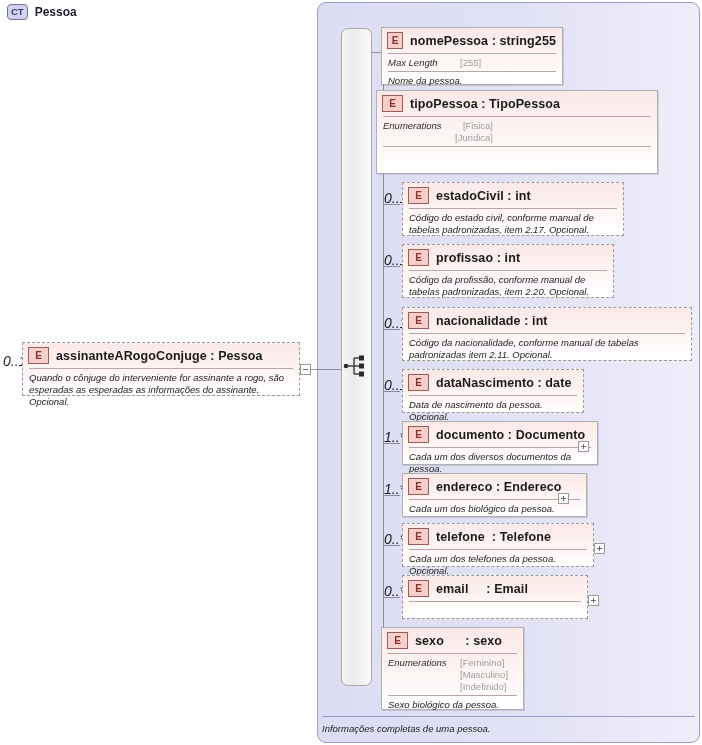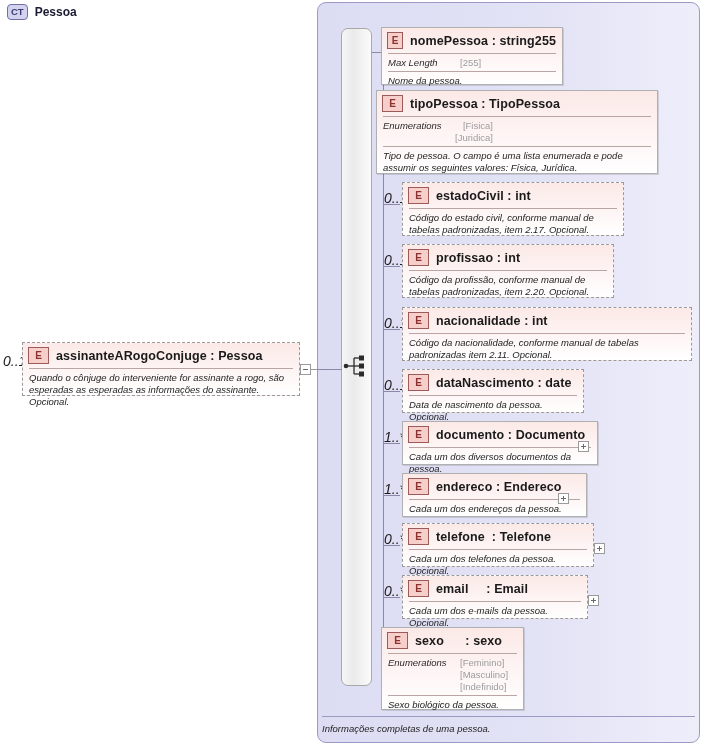--- a/index.html
+++ b/index.html
@@ -221,21 +221,20 @@
       <span class="ebadge">E</span>
       <span class="ename">tipoPessoa : TipoPessoa</span>
     </div>
     <div class="sep"></div>
     <div class="facets">
       <span class="flabel">Enumerations</span>
       <span class="fvals" style="white-space:pre;text-align:right;">[Fisica]
 [Juridica]</span>
     </div>
     <div class="sep"></div>
-    <div class="doc">Tipo de pessoa. O campo é uma lista enumerada e pode assumir os seguintes valores: Física, Jurídica.</div>
   </div>
 
   <div class="occ" style="left:384px;top:190px;">0..1</div>
   <div class="node optional" style="left:402px;top:182px;width:222px;height:54px;">
     <div class="titlebar">
       <span class="ebadge">E</span>
       <span class="ename">estadoCivil : int</span>
     </div>
     <div class="sep"></div>
     <div class="doc">Código do estado civil, conforme manual de tabelas padronizadas, item 2.17. Opcional.</div>
@@ -282,21 +281,21 @@
   </div>
   <div class="toggle plus" style="left:578px;top:441px;"></div>
 
   <div class="occ" style="left:384px;top:481px;">1..*</div>
   <div class="node" style="left:402px;top:473px;width:185px;height:44px;">
     <div class="titlebar">
       <span class="ebadge">E</span>
       <span class="ename">endereco : Endereco</span>
     </div>
     <div class="sep"></div>
-    <div class="doc">Cada um dos endereços da pessoa.</div>
+    <div class="doc">Cada um dos biológico da pessoa.</div>
   </div>
   <div class="toggle plus" style="left:558px;top:493px;"></div>
 
   <div class="occ" style="left:384px;top:531px;">0..*</div>
   <div class="node optional" style="left:402px;top:523px;width:192px;height:44px;">
     <div class="titlebar">
       <span class="ebadge">E</span>
       <span class="ename" style="white-space:pre;">telefone  : Telefone</span>
     </div>
     <div class="sep"></div>
@@ -304,21 +303,20 @@
   </div>
   <div class="toggle plus" style="left:594px;top:543px;"></div>
 
   <div class="occ" style="left:384px;top:583px;">0..*</div>
   <div class="node optional" style="left:402px;top:575px;width:186px;height:44px;">
     <div class="titlebar">
       <span class="ebadge">E</span>
       <span class="ename" style="white-space:pre;">email     : Email</span>
     </div>
     <div class="sep"></div>
-    <div class="doc">Cada um dos e-mails da pessoa. Opcional.</div>
   </div>
   <div class="toggle plus" style="left:588px;top:595px;"></div>
 
   <div class="node" style="left:381px;top:627px;width:143px;height:83px;">
     <div class="titlebar">
       <span class="ebadge">E</span>
       <span class="ename" style="white-space:pre;">sexo      : sexo</span>
     </div>
     <div class="sep"></div>
     <div class="facets">

